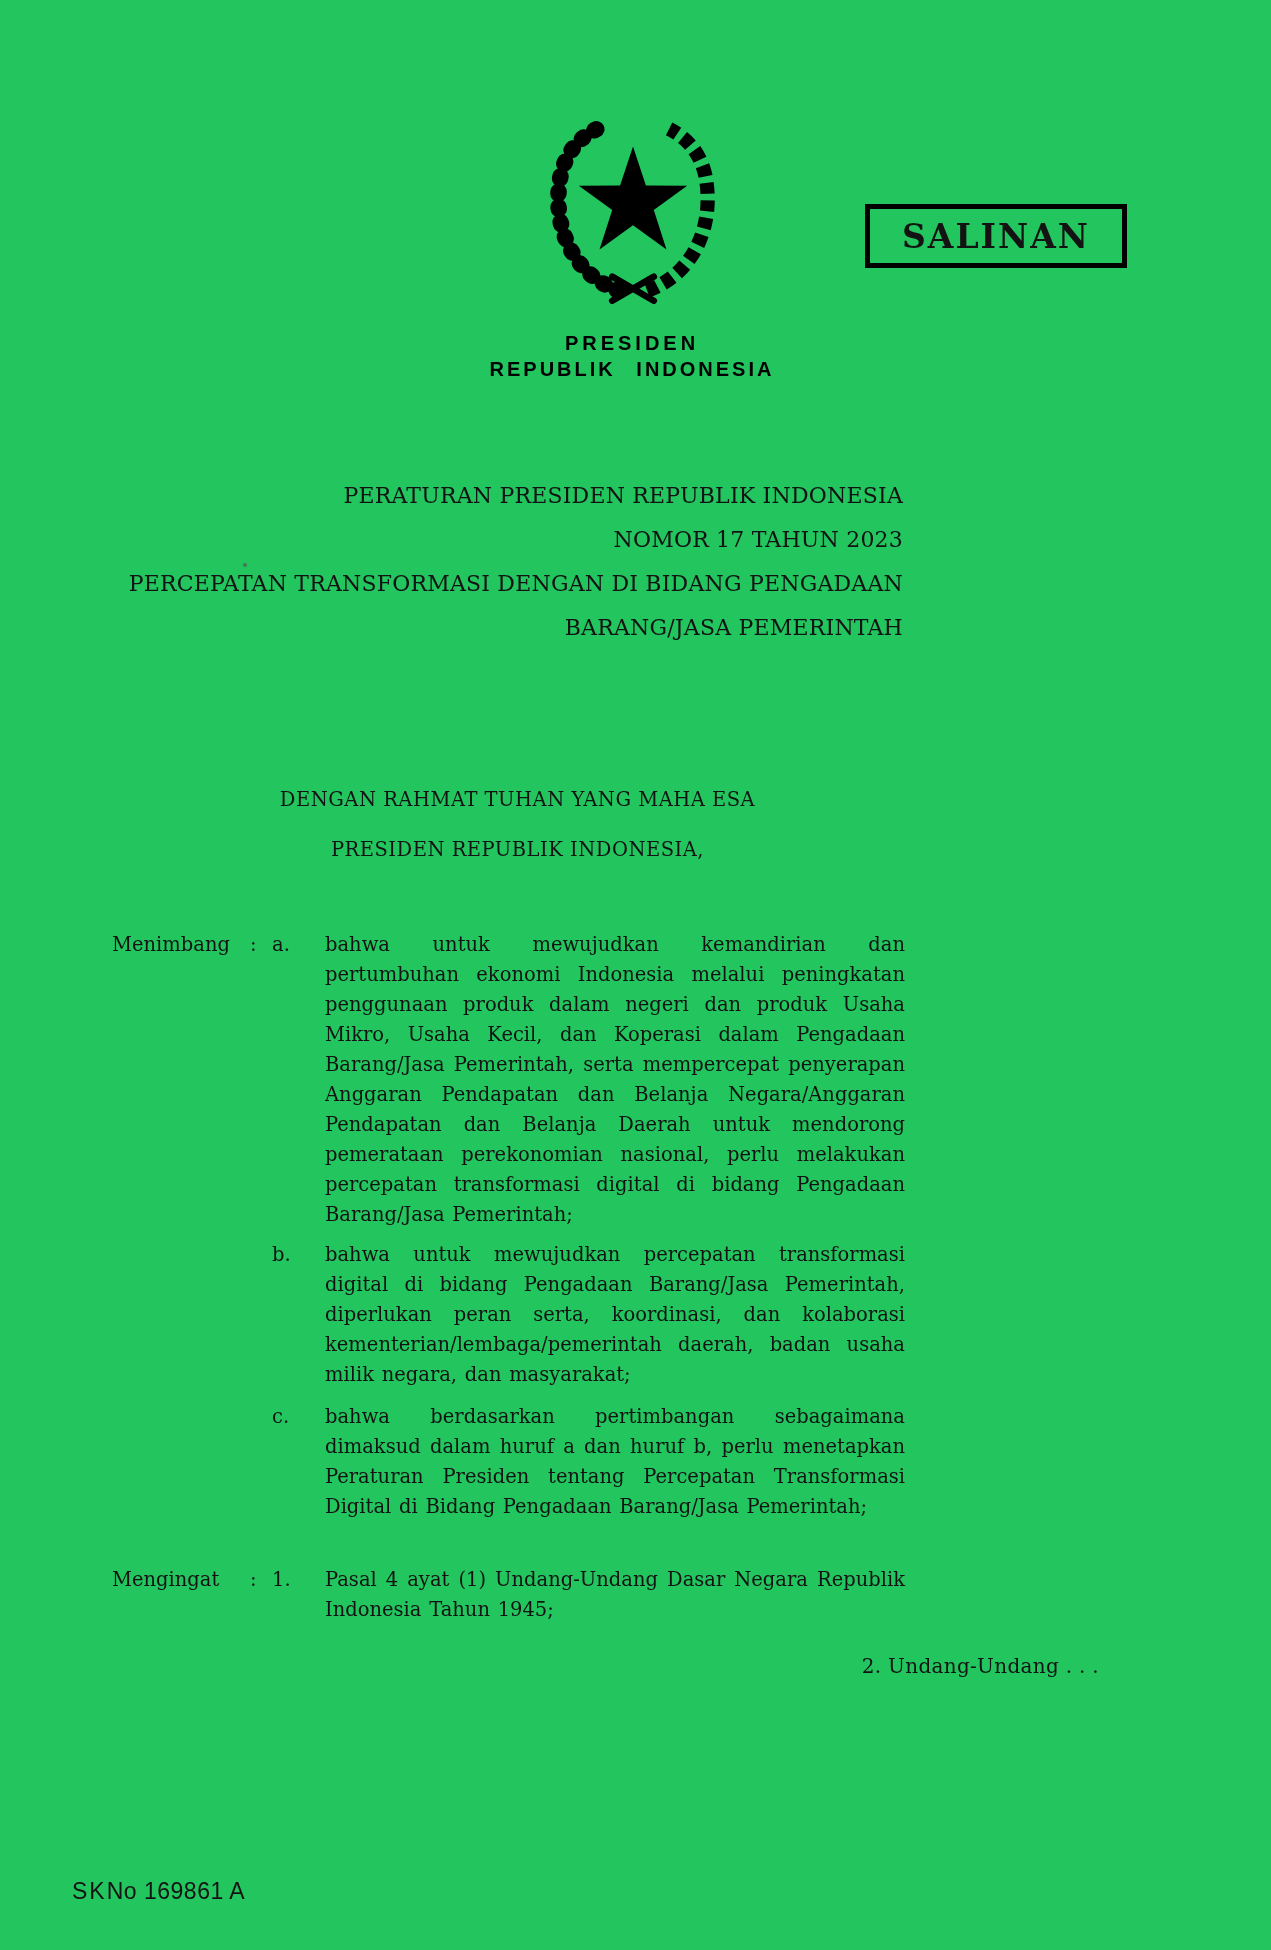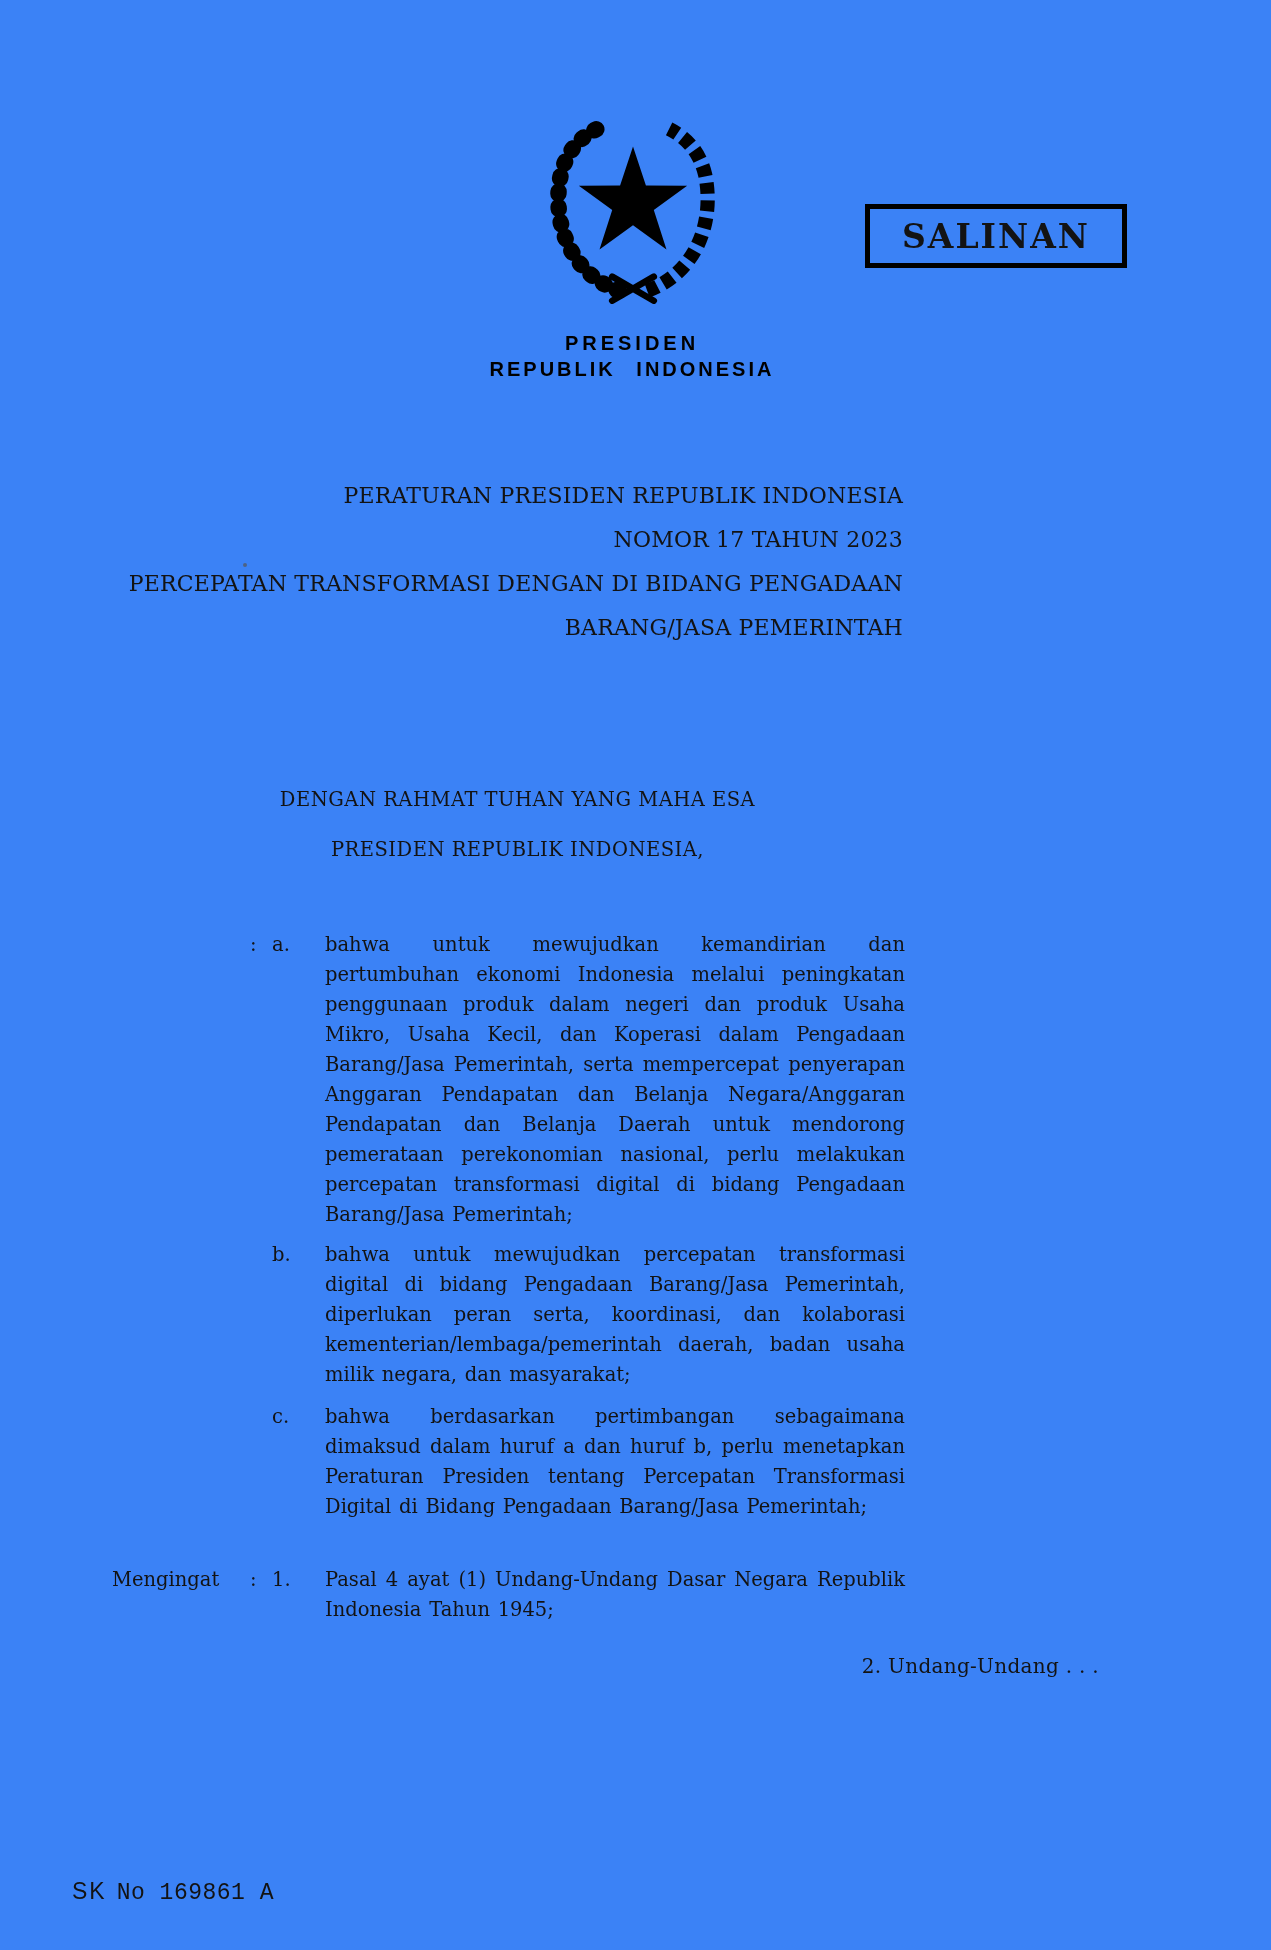--- a/index.html
+++ b/index.html
@@ -1,20 +1,20 @@
 <!DOCTYPE html>
 <html><head>
 <meta charset="utf-8">
 <style>
   html,body{margin:0;padding:0;background:#e8e8e8;}
   .page{
     position:relative;
     width:1271px;height:1950px;
     margin:0 auto;
-    background:#3b82f6;
+    background:#22c55e;
     color:#131313;
     font-family:"DejaVu Serif", serif;
     overflow:hidden;
   }
 
   
   .seal{position:absolute;left:540px;top:118px;width:186px;height:186px;}
 
   
   .stamp{
@@ -74,21 +74,21 @@
   .catchword{
     position:absolute;right:172px;top:1654px;
     font-size:20px;letter-spacing:0.3px;
   }
 
   .footer{
     position:absolute;left:72px;top:1878px;
     font-size:23px;letter-spacing:0.5px;
   }
   .footer .sk{font-family:"Liberation Sans", sans-serif;letter-spacing:2px;}
-  .footer .num{font-family:Liberation Mono, monospace;margin-left:10px;}
+  .footer .num{font-family:Liberation Sans, sans-serif;}
 
   .stray-dot{
     position:absolute;left:243px;top:563px;width:4px;height:4px;
     border-radius:50%;background:#555;opacity:.7;
   }
 </style>
 </head>
 <body>
 
 <div class="page">
@@ -120,20 +120,21 @@
     <div>NOMOR 17 TAHUN 2023</div>
     <div>PERCEPATAN TRANSFORMASI DENGAN DI BIDANG PENGADAAN</div>
     <div>BARANG/JASA PEMERINTAH</div>
   </div>
 
   <div class="invocation">DENGAN RAHMAT TUHAN YANG MAHA ESA</div>
 
   <div class="authority">PRESIDEN REPUBLIK INDONESIA,</div>
 
   <div class="kv-row row-a">
+    <div class="label">Menimbang</div>
     <div class="colon">:</div>
     <div class="marker">a.</div>
     <div class="text">bahwa untuk mewujudkan kemandirian dan pertumbuhan ekonomi Indonesia melalui peningkatan penggunaan produk dalam negeri dan produk Usaha Mikro, Usaha Kecil, dan Koperasi dalam Pengadaan Barang/Jasa Pemerintah, serta mempercepat penyerapan Anggaran Pendapatan dan Belanja Negara/Anggaran Pendapatan dan Belanja Daerah untuk mendorong pemerataan perekonomian nasional, perlu melakukan percepatan transformasi digital di bidang Pengadaan Barang/Jasa Pemerintah;</div>
   </div>
 
   <div class="kv-row row-b">
     <div class="label"></div>
     <div class="colon"></div>
     <div class="marker">b.</div>
     <div class="text">bahwa untuk mewujudkan percepatan transformasi digital di bidang Pengadaan Barang/Jasa Pemerintah, diperlukan peran serta, koordinasi, dan kolaborasi kementerian/lembaga/pemerintah daerah, badan usaha milik negara, dan masyarakat;</div>

